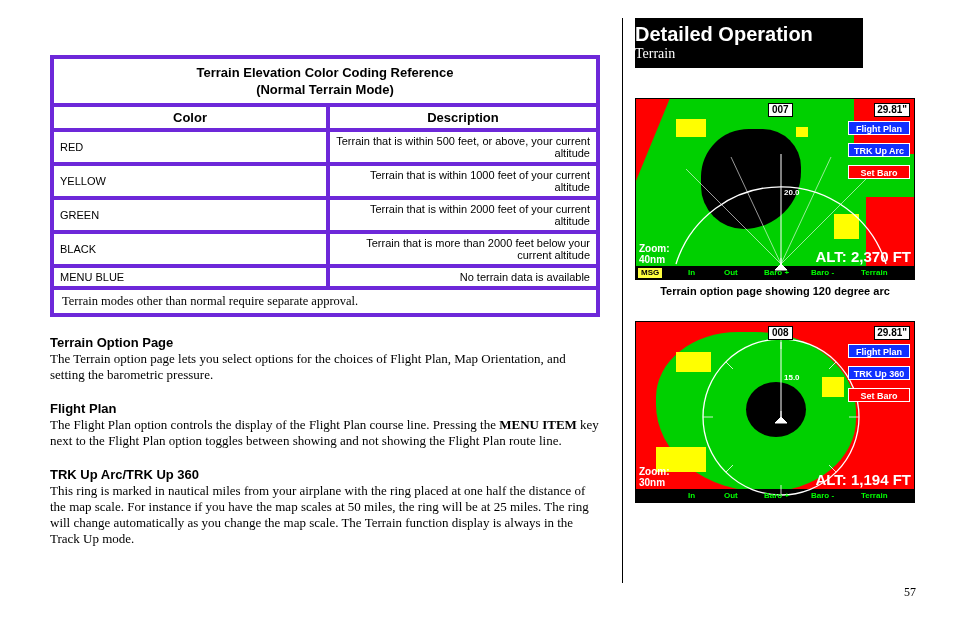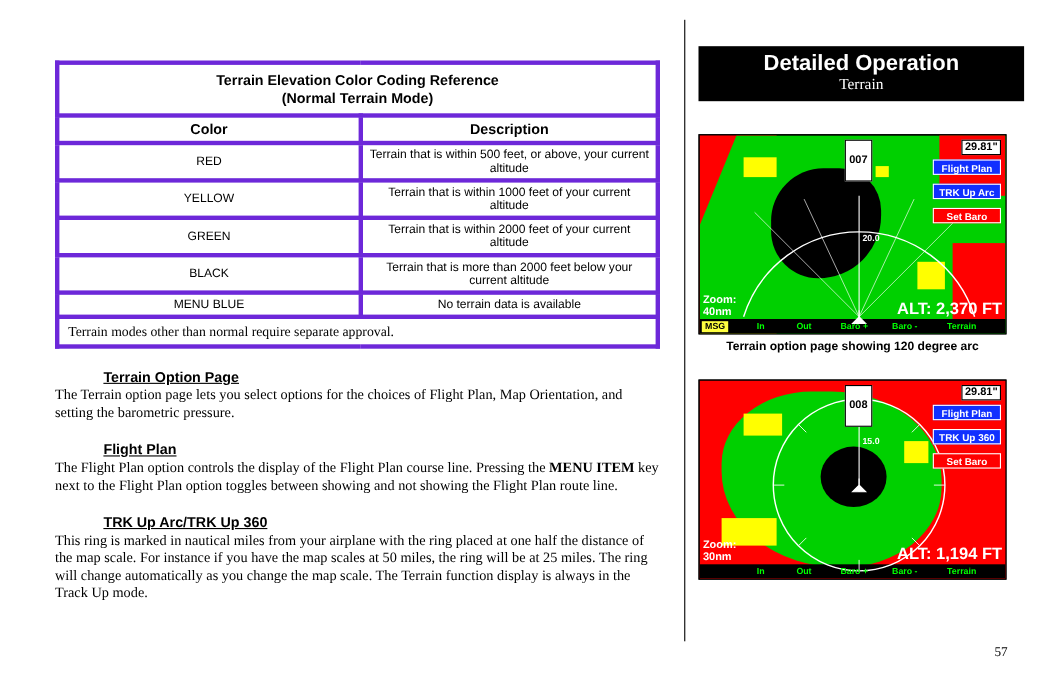--- a/index.html
+++ b/index.html
@@ -34,26 +34,25 @@
   .vrule {
     position: absolute;
     left: 622px;
     top: 18px;
     width: 0;
     height: 565px;
     border-left: 1px solid #000;
   }
   
   .header-box {
-    width: 296px;
+    width: 228px;
     background: #000;
     color: #fff;
-    text-align: center;
+    text-align: left;
     padding: 4px 0 6px 0;
-    margin-top: 24px;
   }
   .header-title {
     font-family: "Trebuchet MS", Arial, sans-serif;
     font-weight: bold;
     font-size: 20px;
     line-height: 24px;
   }
   .header-sub {
     font-family: "Times New Roman", serif;
     font-size: 14px;
@@ -79,44 +78,42 @@
     padding: 5px 0;
   }
   table.ref .hcell {
     text-align: center;
     font-family: "Trebuchet MS", Arial, sans-serif;
     font-weight: bold;
     font-size: 13px;
     padding: 3px 2px;
   }
   table.ref td.color-cell {
-    text-align: center;
+    text-align: left;
     width: 260px;
     font-family: "Trebuchet MS", Arial, sans-serif;
     font-size: 11px;
   }
   table.ref td.desc-cell {
-    text-align: center;
+    text-align: right;
     font-family: "Trebuchet MS", Arial, sans-serif;
     font-size: 11px;
   }
   table.ref td.foot-cell {
     font-family: "Times New Roman", serif;
     font-size: 12.5px;
     padding: 4px 8px;
   }
   
   .sect { margin-top: 18px; }
   .sect-h {
     font-family: "Trebuchet MS", Arial, sans-serif;
     font-weight: bold;
-    text-decoration: underline;
     font-size: 13px;
     margin-bottom: 1px;
-    margin-left: 44px;
   }
   .sect-p {
     font-family: Liberation Serif, serif;
     font-size: 13px;
     line-height: 16px;
   }
   .sect-p b { font-weight: bold; }
   
   .figure {
     margin-top: 30px;
@@ -172,21 +169,21 @@
     box-sizing: border-box;
   }
   .radar-hdg {
     position: absolute;
     top: 4px;
     background: #fff;
     color: #000;
     font-family: Arial, sans-serif;
     font-weight: bold;
     font-size: 10px;
-    padding: 12px 3px;
+    padding: 0 3px;
     border: 1px solid #000;
     line-height: 12px;
   }
   .radar-baro {
     position: absolute;
     top: 4px;
     right: 4px;
     background: #fff;
     color: #000;
     font-family: Arial, sans-serif;

